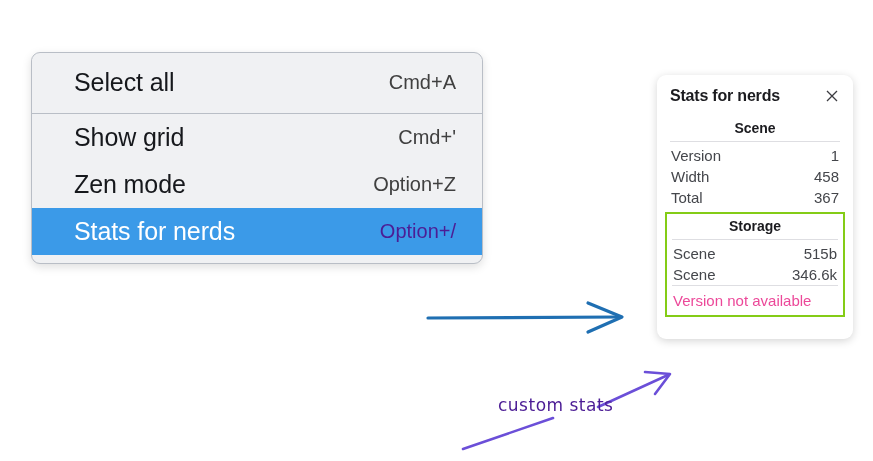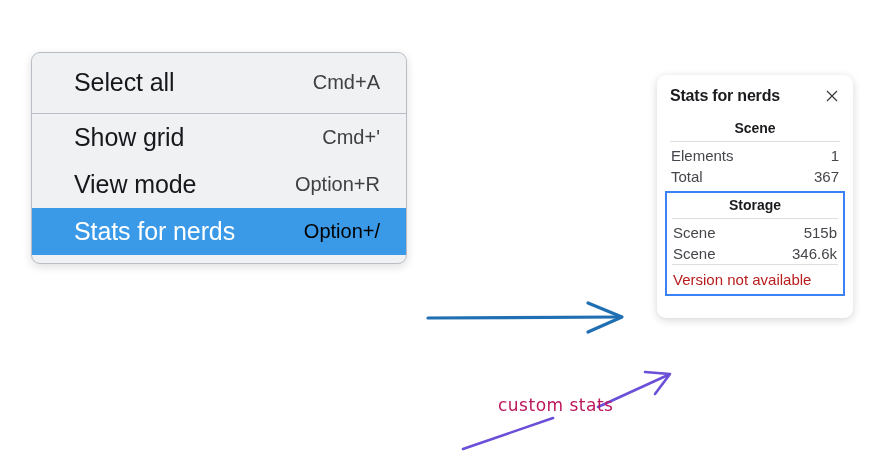--- a/index.html
+++ b/index.html
@@ -13,21 +13,21 @@
     font-family: "Liberation Sans", sans-serif;
     position: relative;
     overflow: hidden;
   }
 
   
   #context-menu {
     position: absolute;
     left: 31px;
     top: 52px;
-    width: 376px;
+    width: 452px;
     background: #f0f1f3;
     border: 1px solid #b9bec6;
     border-radius: 9px;
     box-shadow: 0 3px 10px rgba(0,0,0,0.13);
     overflow: hidden;
     padding: 6px 0 8px 0;
     box-sizing: border-box;
   }
   .menu-group { background: #f0f1f3; }
   .menu-sep {
@@ -50,21 +50,21 @@
     letter-spacing: -0.1px;
     white-space: nowrap;
   }
   .menu-item .accel {
     font-size: 20px;
     color: #404040;
     white-space: nowrap;
   }
   .menu-item.selected { background: #3b9ae8; }
   .menu-item.selected .label { color: #ffffff; }
-  .menu-item.selected .accel { color: #000000; }
+  .menu-item.selected .accel { color: #4c1d95; }
 
   
   #stats-panel {
     position: absolute;
     left: 657px;
     top: 75px;
     width: 196px;
     background: #ffffff;
     border-radius: 9px;
     box-shadow: 0 2px 9px rgba(0,0,0,0.17);
@@ -104,44 +104,44 @@
     display: flex;
     align-items: baseline;
     justify-content: space-between;
     font-size: 15px;
     color: #44464b;
     padding: 2px 1px;
   }
   .stat-row .v { color: #44464b; }
   .version-line {
     font-size: 15px;
-    color: #b91c1c;
+    color: #ec4899;
     padding: 3px 1px;
     white-space: nowrap;
   }
   #highlight-box {
-    border: 2px solid #3b82f6;
+    border: 2px solid #84cc16;
     margin: 4px -5px 8px -5px;
     padding: 2px 5px 3px 5px;
   }
 
   
   #annotations {
     position: absolute;
     left: 0; top: 0;
     width: 873px; height: 461px;
     pointer-events: none;
   }
   #handwritten-label {
     position: absolute;
     left: 498px;
     top: 395px;
     font-family: "DejaVu Sans", sans-serif;
     font-size: 17px;
-    color: #be185d;
+    color: #4c1d95;
     letter-spacing: 0.5px;
     white-space: nowrap;
   }
 </style>
 </head>
 <body>
 
 <div id="context-menu">
 
   <div class="menu-group">
@@ -152,22 +152,22 @@
   </div>
 
   <div class="menu-sep"></div>
 
   <div class="menu-group">
     <div class="menu-item">
       <span class="label">Show grid</span>
       <span class="accel">Cmd+'</span>
     </div>
     <div class="menu-item">
-      <span class="label">View mode</span>
-      <span class="accel">Option+R</span>
+      <span class="label">Zen mode</span>
+      <span class="accel">Option+Z</span>
     </div>
     <div class="menu-item selected">
       <span class="label">Stats for nerds</span>
       <span class="accel">Option+/</span>
     </div>
   </div>
 
 </div>
 
 <div id="stats-panel">
@@ -176,22 +176,26 @@
     <span class="title">Stats for nerds</span>
     <svg class="close-icon" viewBox="0 0 16 16">
       <path d="M3 3 L13 13 M13 3 L3 13" stroke="#3c3c41" stroke-width="1.3" fill="none"></path>
     </svg>
   </div>
 
   <div>
     <div class="sect-head">Scene</div>
     <div class="sect-rule"></div>
     <div class="stat-row">
-      <span class="k">Elements</span>
+      <span class="k">Version</span>
       <span class="v">1</span>
+    </div>
+    <div class="stat-row">
+      <span class="k">Width</span>
+      <span class="v">458</span>
     </div>
     <div class="stat-row">
       <span class="k">Total</span>
       <span class="v">367</span>
     </div>
   </div>
 
   <div id="highlight-box">
 
     <div>

